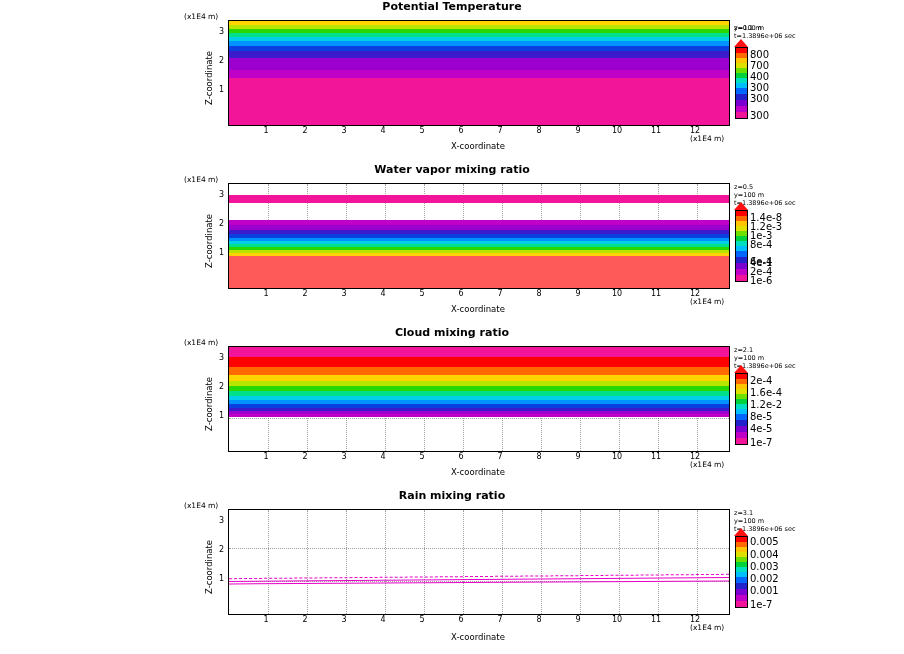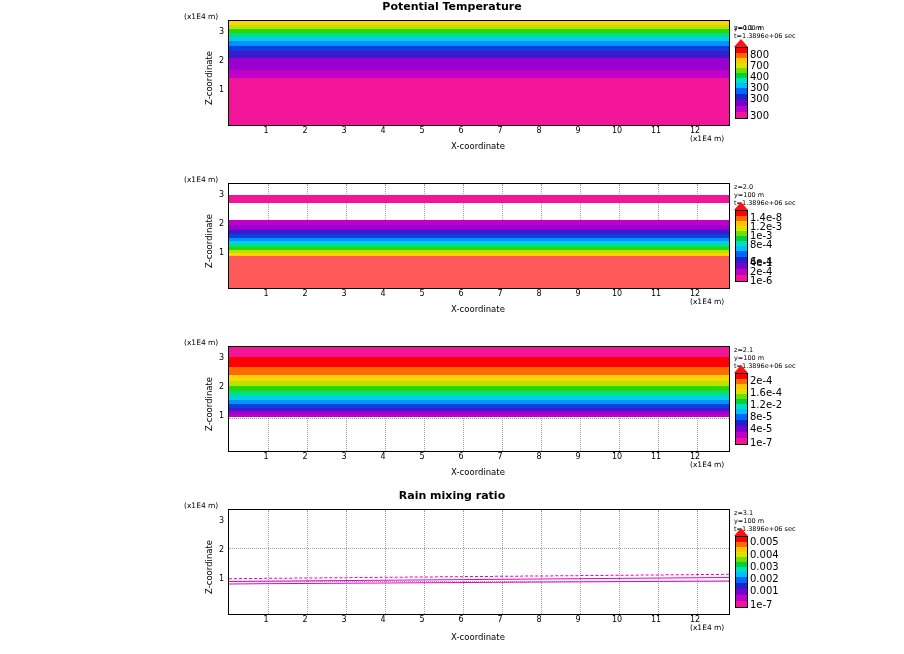--- a/index.html
+++ b/index.html
@@ -163,20 +163,21 @@
   </div>
   <div class="cbtick" style="left:750px;top:49px;">800</div>
   <div class="cbtick" style="left:750px;top:60px;">700</div>
   <div class="cbtick" style="left:750px;top:71px;">400</div>
   <div class="cbtick" style="left:750px;top:82px;">300</div>
   <div class="cbtick" style="left:750px;top:93px;">300</div>
   <div class="cbtick" style="left:750px;top:110px;">300</div>
 </div>
 
 <div class="panel" style="top:161px;height:163px;">
+  <div class="title" style="top:2px;">Water vapor mixing ratio</div>
   <div class="unit" style="left:184px;top:14px;">(x1E4 m)</div>
   <div class="ylabel" style="left:204px;top:107px;">Z-coordinate</div>
   <div class="ticky" style="left:210px;top:87px;">1</div>
   <div class="ticky" style="left:210px;top:58px;">2</div>
   <div class="ticky" style="left:210px;top:29px;">3</div>
 
   <div class="plotbox" style="left:228px;top:22px;width:500px;height:104px;">
     <div class="gridrow" style="bottom:32px;"></div>
     <div class="gridrow" style="bottom:65px;"></div>
     <div class="gridcol" style="left:39px;"></div>
@@ -214,21 +215,21 @@
   <div class="tickx" style="left:451px;top:128px;">6</div>
   <div class="tickx" style="left:490px;top:128px;">7</div>
   <div class="tickx" style="left:529px;top:128px;">8</div>
   <div class="tickx" style="left:568px;top:128px;">9</div>
   <div class="tickx" style="left:607px;top:128px;">10</div>
   <div class="tickx" style="left:646px;top:128px;">11</div>
   <div class="tickx" style="left:685px;top:128px;">12</div>
   <div class="unit" style="left:690px;top:136px;">(x1E4 m)</div>
   <div class="xlabel" style="left:378px;top:143px;">X-coordinate</div>
 
-  <div class="meta" style="left:734px;top:22px;">z=2.0</div>
+  <div class="meta" style="left:734px;top:22px;">z=0.5</div>
   <div class="meta" style="left:734px;top:30px;">y=100 m</div>
   <div class="meta" style="left:734px;top:38px;">t=1.3896e+06 sec</div>
 
   <div class="arrowup" style="left:734px;top:41px;border-bottom:8px solid #ff1111;"></div>
   <div class="cbar" style="left:735px;top:49px;height:70px;">
     <div class="cseg" style="bottom:0px;height:6px;background:#f2159a;"></div>
     <div class="cseg" style="bottom:6px;height:6px;background:#c000c8;"></div>
     <div class="cseg" style="bottom:12px;height:6px;background:#7a00d2;"></div>
     <div class="cseg" style="bottom:18px;height:6px;background:#2222cc;"></div>
     <div class="cseg" style="bottom:24px;height:6px;background:#0066ff;"></div>
@@ -245,20 +246,21 @@
   <div class="cbtick" style="left:750px;top:60px;">1.2e-3</div>
   <div class="cbtick" style="left:750px;top:69px;">1e-3</div>
   <div class="cbtick" style="left:750px;top:78px;">8e-4</div>
   <div class="cbtick" style="left:750px;top:95px;">6e-4</div>
   <div class="cbtick" style="left:750px;top:96px;">4e-1</div>
   <div class="cbtick" style="left:750px;top:105px;">2e-4</div>
   <div class="cbtick" style="left:750px;top:114px;">1e-6</div>
 </div>
 
 <div class="panel" style="top:324px;height:163px;">
+  <div class="title" style="top:2px;">Cloud mixing ratio</div>
   <div class="unit" style="left:184px;top:14px;">(x1E4 m)</div>
   <div class="ylabel" style="left:204px;top:107px;">Z-coordinate</div>
   <div class="ticky" style="left:210px;top:87px;">1</div>
   <div class="ticky" style="left:210px;top:58px;">2</div>
   <div class="ticky" style="left:210px;top:29px;">3</div>
 
   <div class="plotbox" style="left:228px;top:22px;width:500px;height:104px;">
     <div class="gridrow" style="bottom:32px;"></div>
     <div class="gridrow" style="bottom:65px;"></div>
     <div class="gridcol" style="left:39px;"></div>

